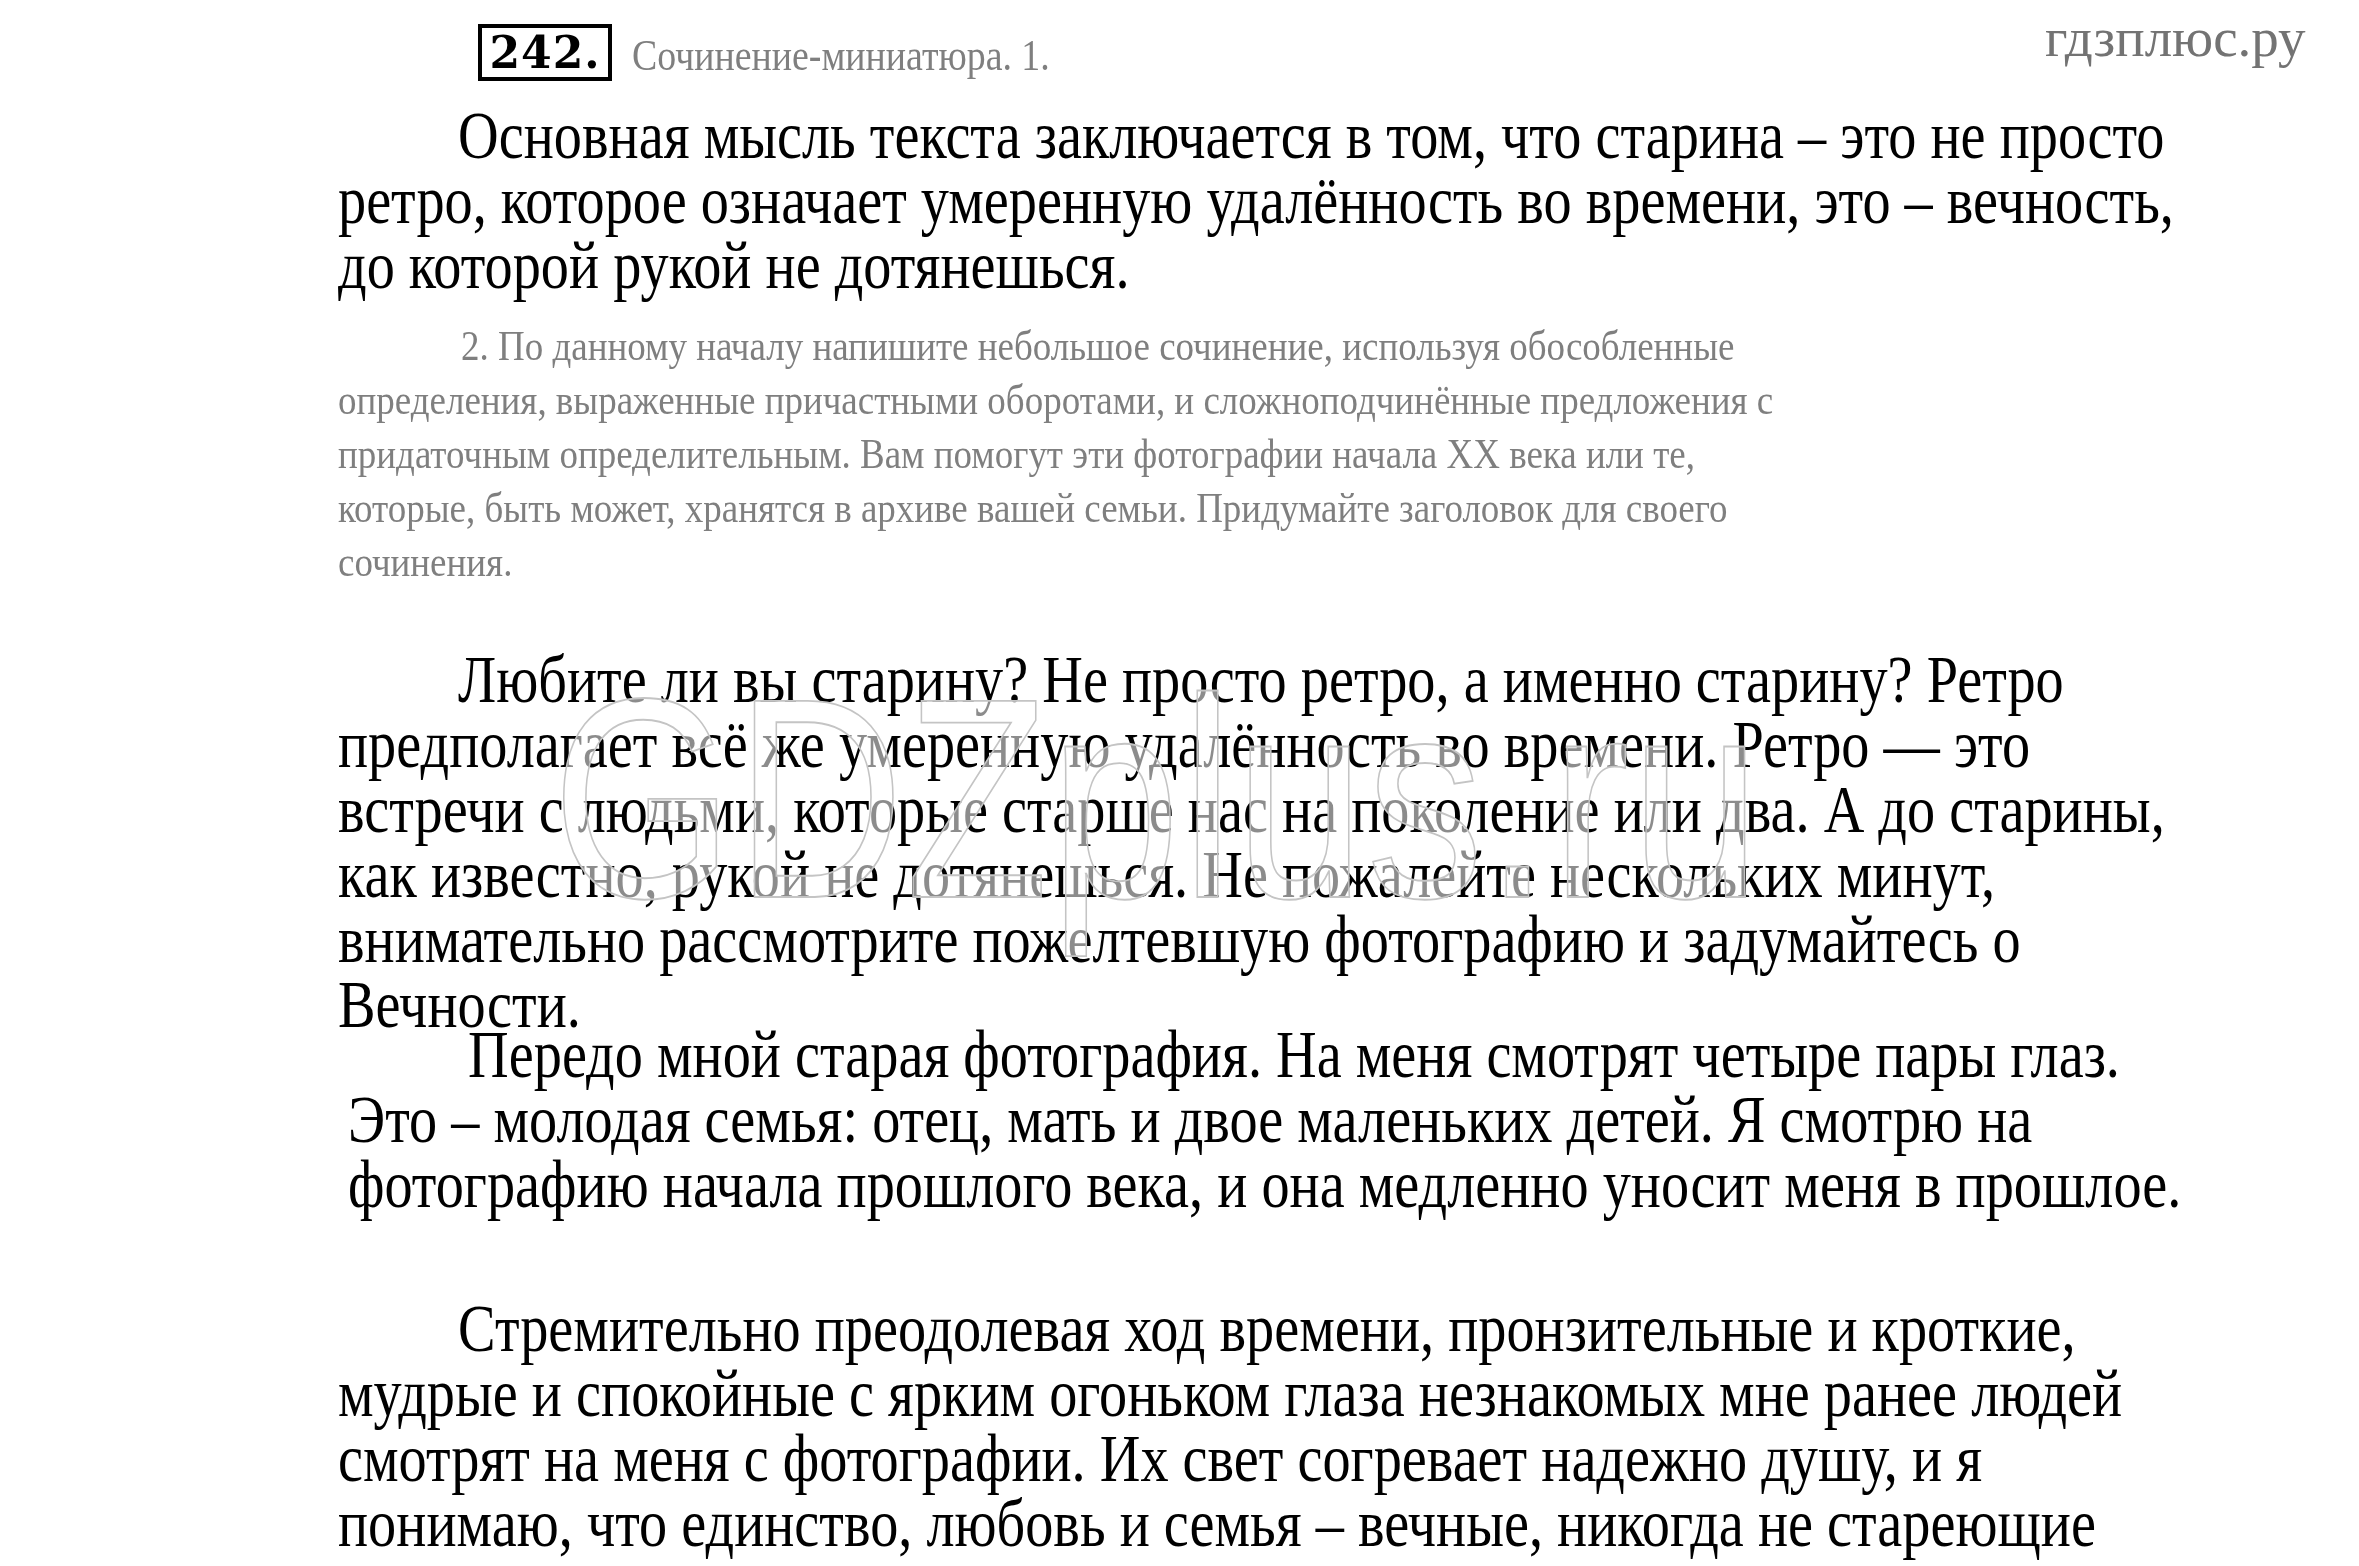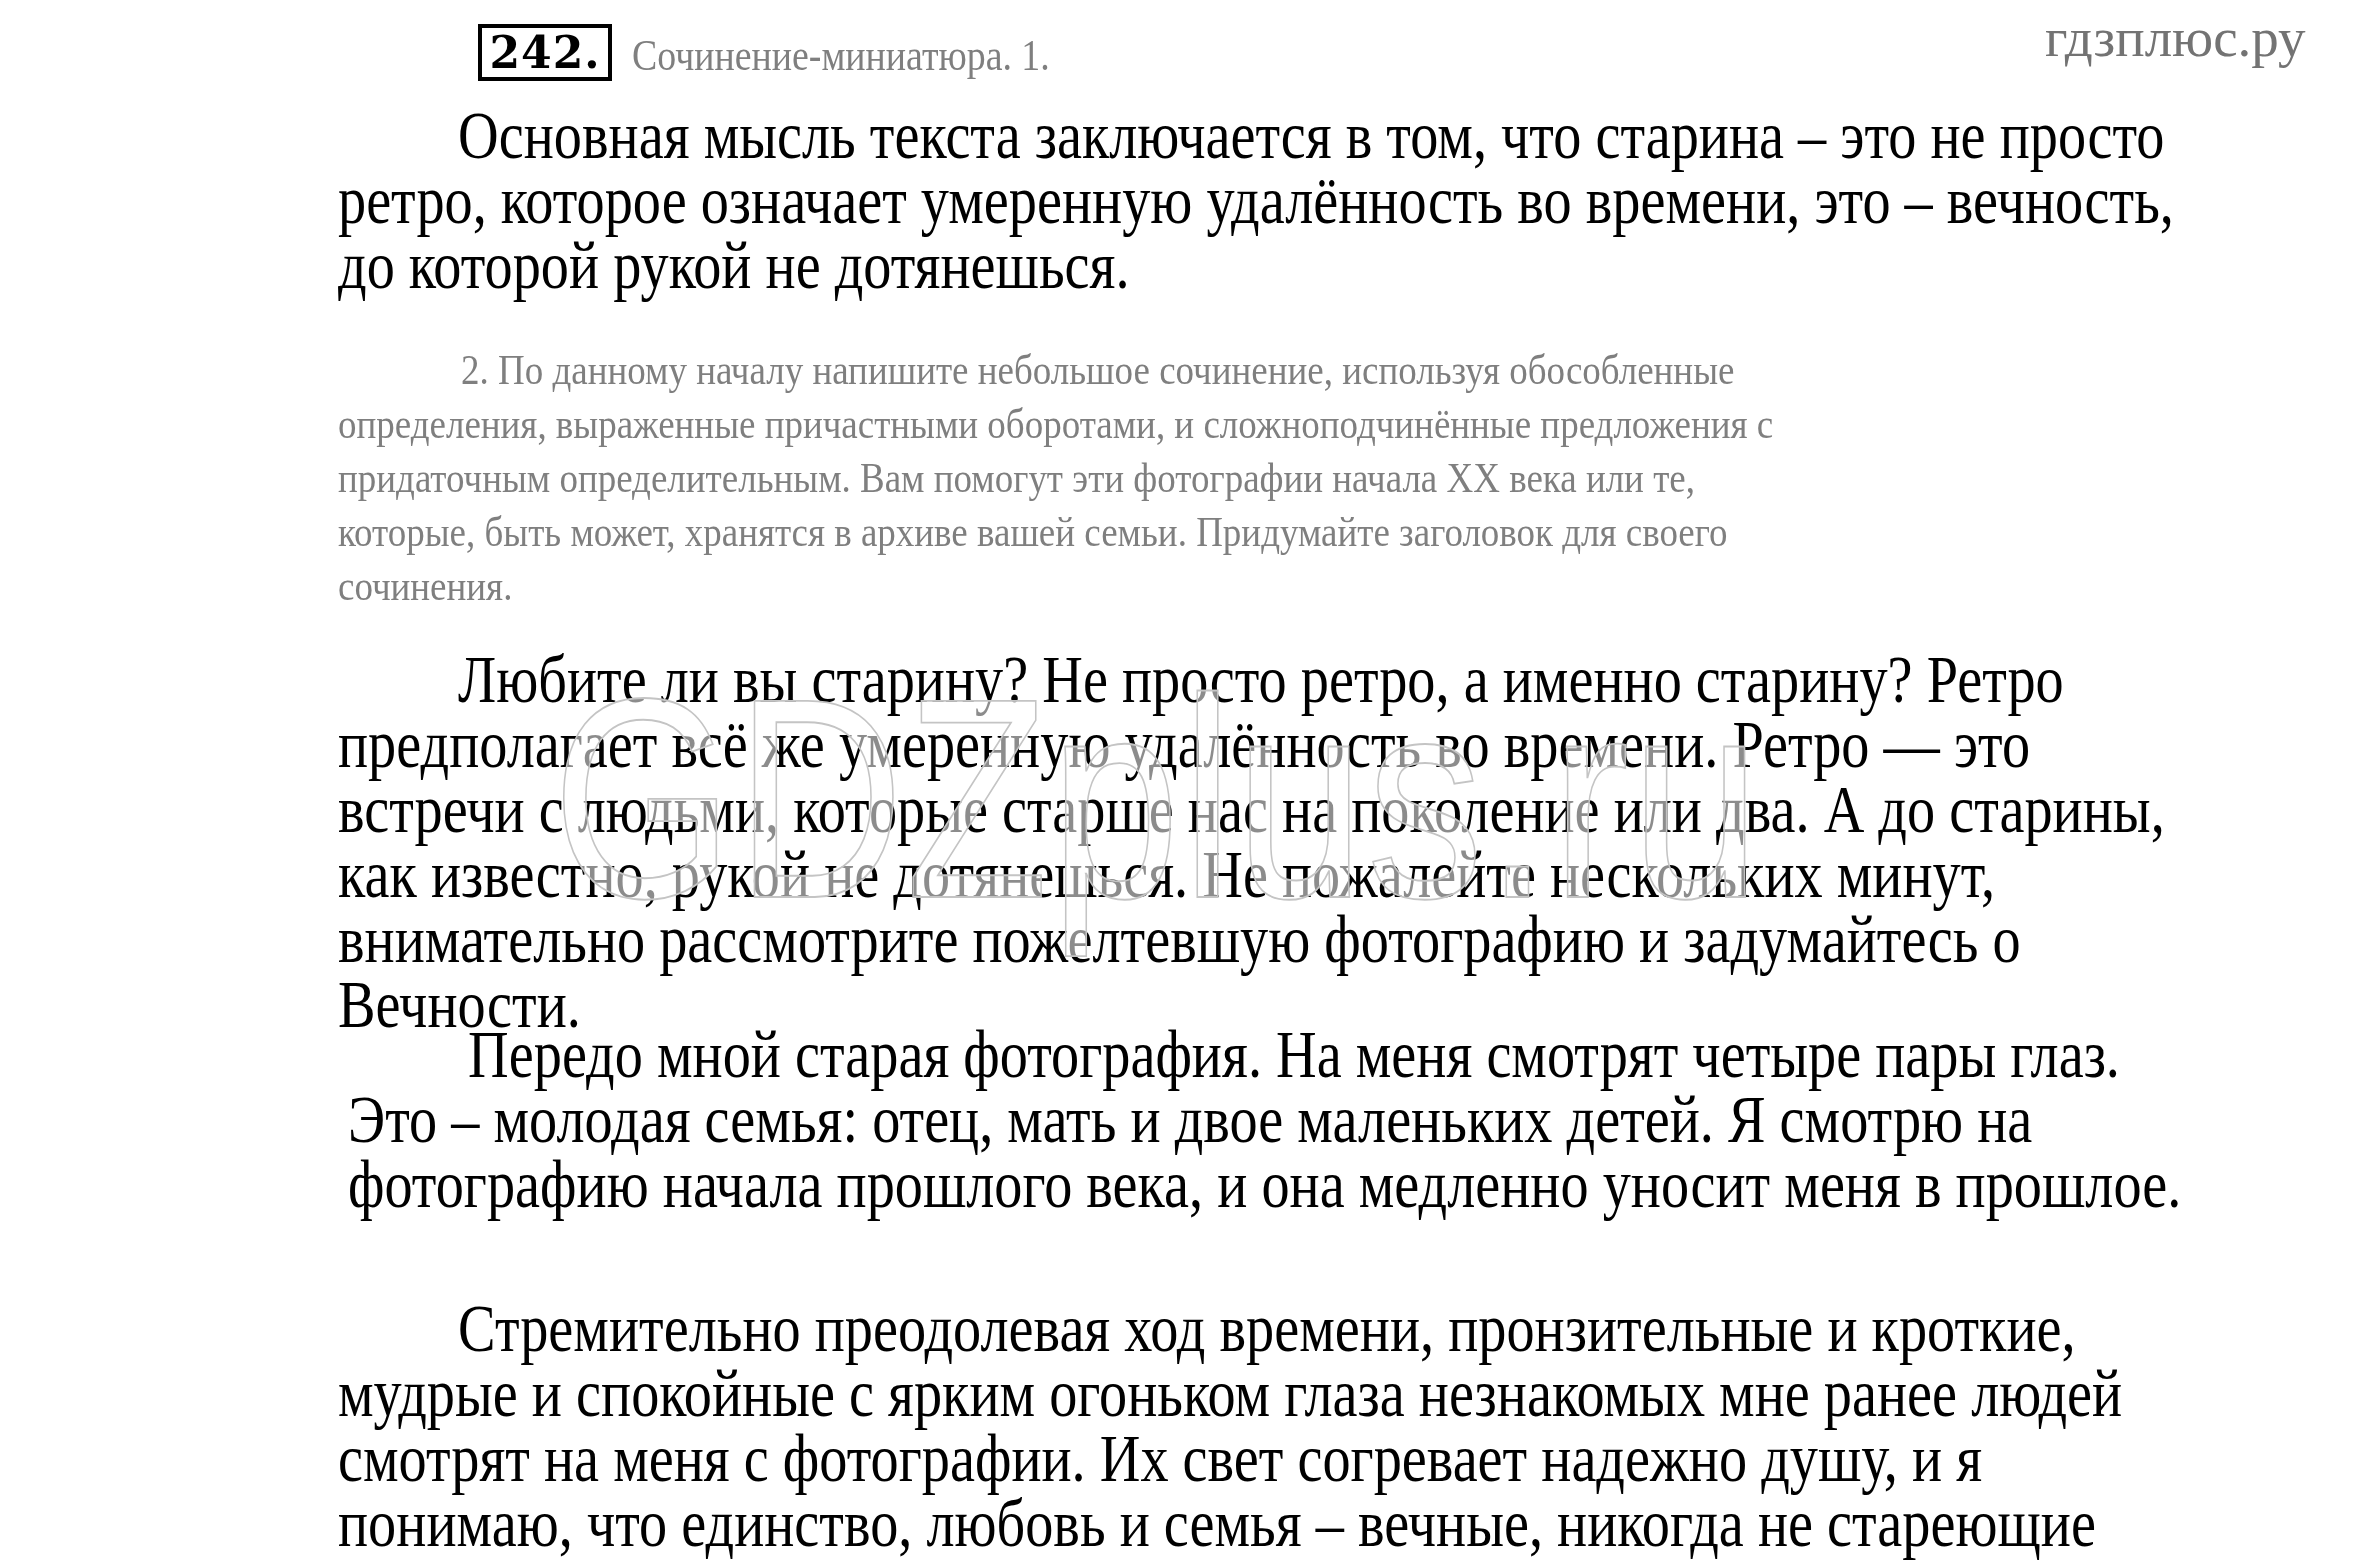--- a/index.html
+++ b/index.html
@@ -10,21 +10,21 @@
                 font-family: "DejaVu Serif", "Liberation Serif", serif; font-weight: bold; font-size: 44px;
                 letter-spacing: 1px; line-height: 1; }
   .header-title { position: absolute; left: 632px; top: 28.5px; font-size: 44px; color: #7f7f7f;
                   line-height: 53px; transform: scaleX(0.86); transform-origin: left top; white-space: nowrap; }
   .site-name { position: absolute; left: 2045px; top: 3.8px; font-size: 55px; color: #737373;
                line-height: 67px; white-space: nowrap; }
   .para { position: absolute; left: 338px; width: 1893px; font-size: 67px; line-height: 65px;
           text-indent: 143px; }
   .para .line { display: block; white-space: nowrap; transform: scaleX(0.84); transform-origin: left top; }
   .instr { position: absolute; left: 338px; width: 1893px; font-size: 43px; line-height: 54px;
-           color: #7f7f7f; margin-top: 24px; }
+           color: #7f7f7f; }
   .instr .line { display: block; white-space: nowrap; transform: scaleX(0.86); transform-origin: left top; }
   .indent { padding-left: 143px; }
   .watermark { position: absolute; left: 552px; top: 656px; font-family: "Liberation Sans", "DejaVu Sans", sans-serif;
                font-size: 285px; line-height: 285px; color: rgba(255,255,255,0.55);
                -webkit-text-stroke: 1.9px #c4c4c4; white-space: nowrap; letter-spacing: 1.9px;
                transform: scaleX(0.82); transform-origin: left top; pointer-events: none; }
 </style>
 </head>
 <body>
 

